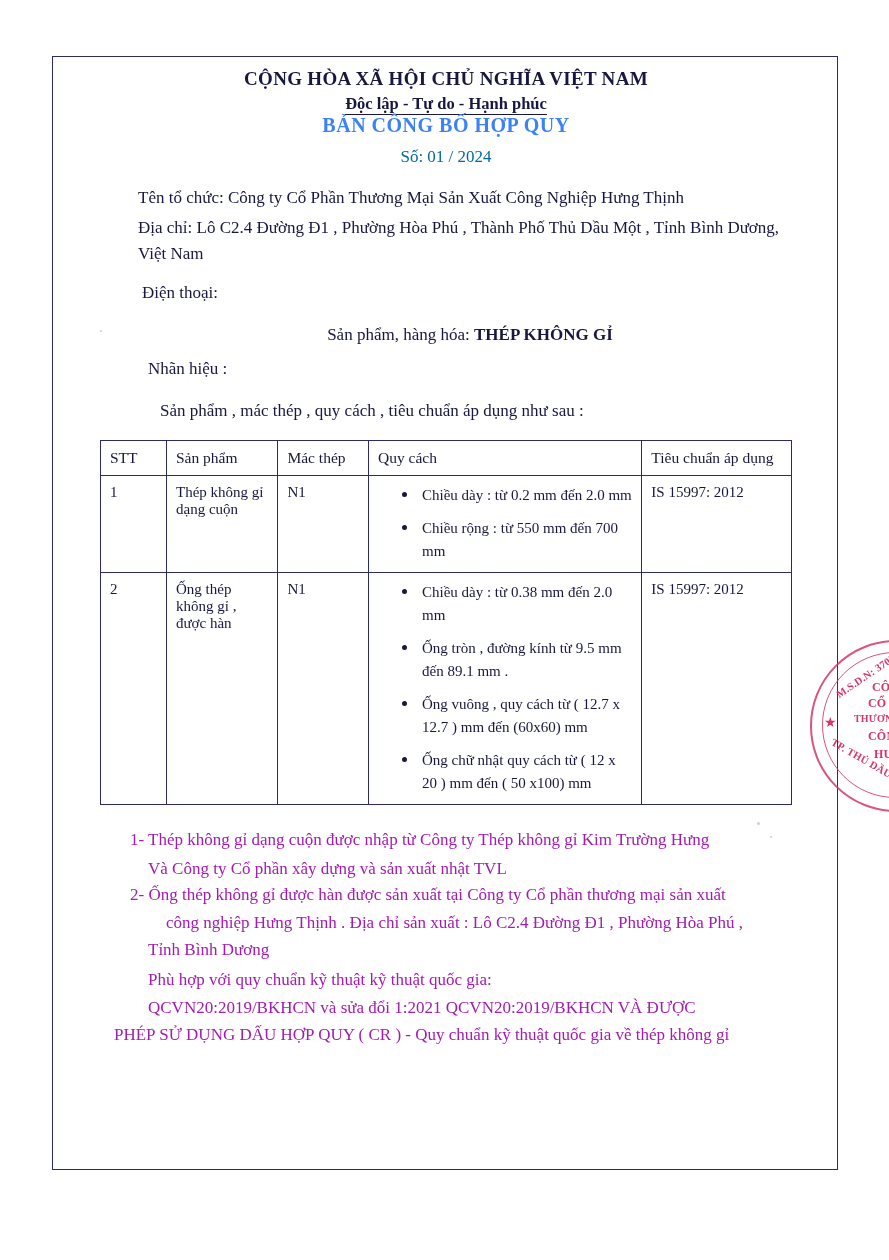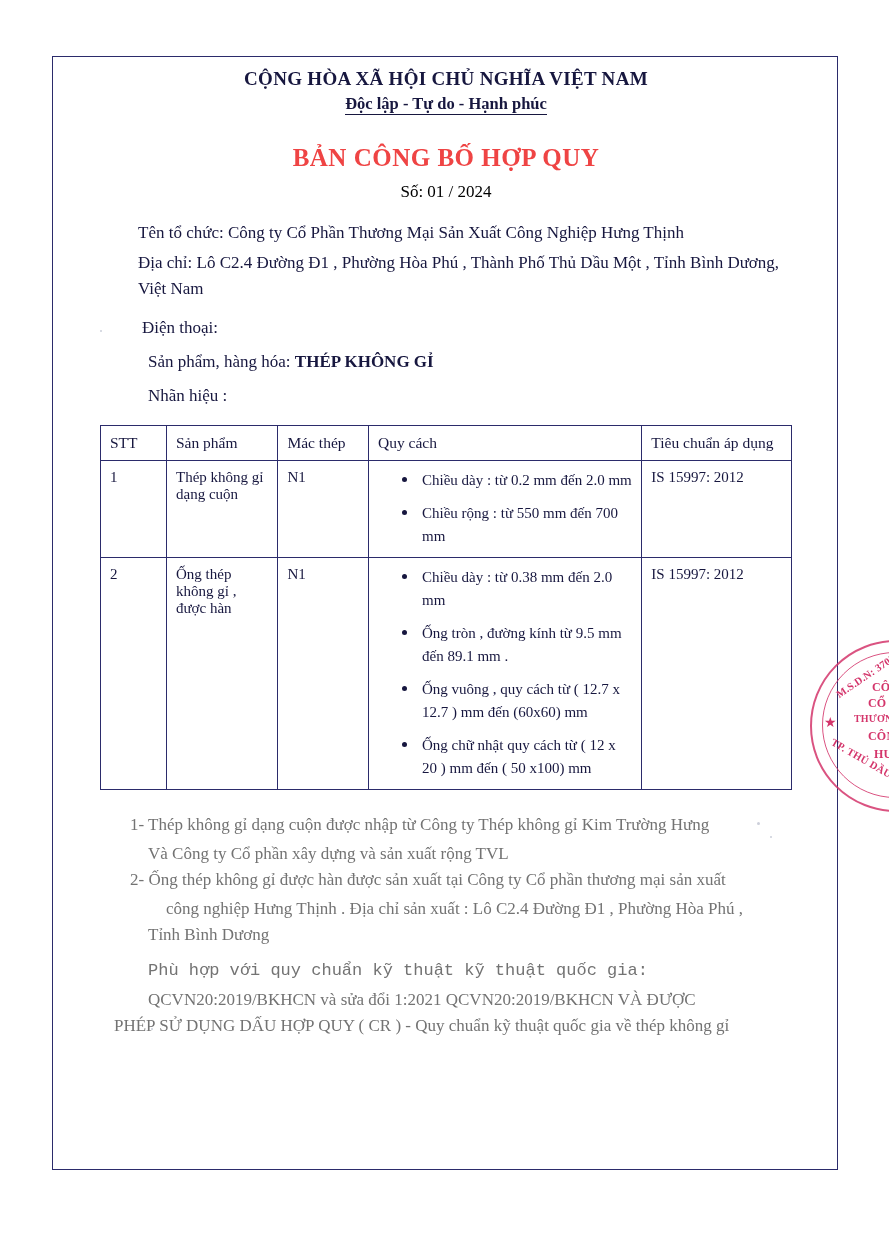--- a/index.html
+++ b/index.html
@@ -56,43 +56,42 @@
     font-weight: bold;
     margin-top: 4px;
     color: #17173f;
   }
   .national-sub span.u {
     border-bottom: 1.4px solid #17173f;
     padding-bottom: 1px;
   }
 
   .doc-title {
-    font-size: 25px;
+    font-size: 20px;
     font-weight: bold;
-    margin-top: 30px;
     letter-spacing: 0.5px;
-    color: #ef4444;
+    color: #3b82f6;
   }
   .doc-number {
     font-size: 17px;
     margin-top: 10px;
-    color: #000000;
+    color: #0369a1;
   }
 
   .para {
     font-size: 17px;
     line-height: 1.52;
     margin-top: 10px;
     color: #17173f;
   }
 
   .p-org { margin-top: 18px; padding-left: 38px; }
   .p-addr { margin-top: 4px; padding-left: 38px; }
   .p-phone { margin-top: 14px; padding-left: 42px; }
-  .p-product { margin-top: 8px; padding-left: 48px; }
+  .p-product { margin-top: 16px; padding-left: 48px; text-align: center; }
   .p-brand { margin-top: 8px; padding-left: 48px; }
   .p-spec { margin-top: 16px; padding-left: 60px; }
 
   .bold { font-weight: bold; }
 
   table.spec {
     margin-top: 16px;
     border-collapse: collapse;
     width: 100%;
     font-size: 15px;
@@ -137,37 +136,36 @@
     width: 5px;
     height: 5px;
     background: #17173f;
     border-radius: 50%;
   }
 
   .notes {
     margin-top: 22px;
     font-size: 17px;
     line-height: 1.55;
-    color: #737373;
+    color: #a21caf;
   }
   .note-item {
     padding-left: 48px;
     text-indent: -18px;
     margin-bottom: 2px;
   }
   .note-cont {
     padding-left: 66px;
   }
   .note-line {
     padding-left: 48px;
   }
   .concl {
     padding-left: 48px;
-    margin-top: 10px;
-    font-family: Liberation Mono, monospace;
+    margin-top: 4px;
   }
   .concl2 {
     padding-left: 48px;
     text-align: justify;
     margin-top: 2px;
   }
   .concl3 {
     padding-left: 14px;
     text-align: justify;
     margin-top: 0px;
@@ -242,20 +240,21 @@
 
     <div class="para p-org">Tên tổ chức: Công ty Cổ Phần Thương Mại Sản Xuất Công Nghiệp Hưng Thịnh</div>
     <div class="para p-addr">Địa chỉ: Lô C2.4 Đường Đ1 , Phường Hòa Phú , Thành Phố Thủ Dầu Một , Tỉnh Bình Dương, Việt Nam</div>
     <div class="para p-phone">Điện thoại:</div>
 
     <div class="para p-product">
       <span>Sản phẩm, hàng hóa:</span>
       <span class="bold">THÉP KHÔNG GỈ</span>
     </div>
     <div class="para p-brand">Nhãn hiệu :</div>
+    <div class="para p-spec">Sản phẩm , mác thép , quy cách , tiêu chuẩn áp dụng như sau :</div>
 
     <table class="spec">
       <thead>
         <tr>
           <th class="col-stt c">STT</th>
           <th class="col-sp">Sản phẩm</th>
           <th class="col-mac c">Mác thép</th>
           <th class="col-qc">Quy cách</th>
           <th class="col-tc">Tiêu chuẩn áp dụng</th>
         </tr>
@@ -285,21 +284,21 @@
               <li>Ống chữ nhật quy cách từ ( 12 x 20 ) mm đến ( 50 x100) mm</li>
             </ul>
           </td>
           <td>IS 15997: 2012</td>
         </tr>
       </tbody>
     </table>
 
     <div class="notes">
       <div class="note-item">1-  Thép không gỉ dạng cuộn được nhập từ Công ty Thép không gỉ Kim Trường Hưng</div>
-      <div class="note-line">Và Công ty Cổ phần xây dựng và sản xuất rộng TVL</div>
+      <div class="note-line">Và Công ty Cổ phần xây dựng và sản xuất nhật TVL</div>
       <div class="note-item">2- Ống thép không gỉ được hàn được sản xuất tại Công ty Cổ phần thương mại sản xuất</div>
       <div class="note-cont">công nghiệp Hưng Thịnh . Địa chỉ sản xuất : Lô C2.4 Đường Đ1 , Phường Hòa Phú ,</div>
       <div class="note-line" style="margin-top:0">Tỉnh Bình Dương</div>
       <div class="concl">Phù hợp với quy chuẩn kỹ thuật kỹ thuật quốc gia:</div>
       <div class="concl2">QCVN20:2019/BKHCN và sửa đổi 1:2021  QCVN20:2019/BKHCN VÀ ĐƯỢC</div>
       <div class="concl3">PHÉP SỬ DỤNG DẤU HỢP QUY ( CR ) -  Quy chuẩn kỹ thuật quốc gia về thép không gỉ</div>
     </div>
 
   </div>
 

